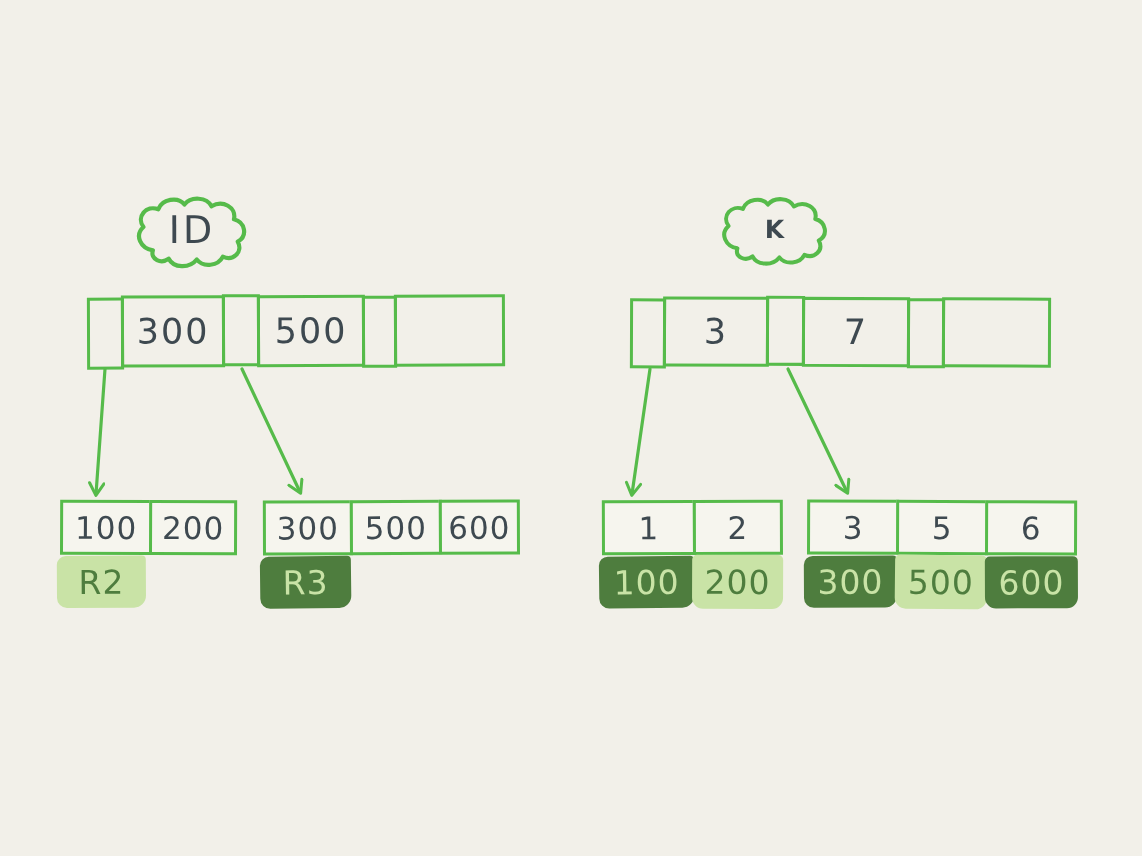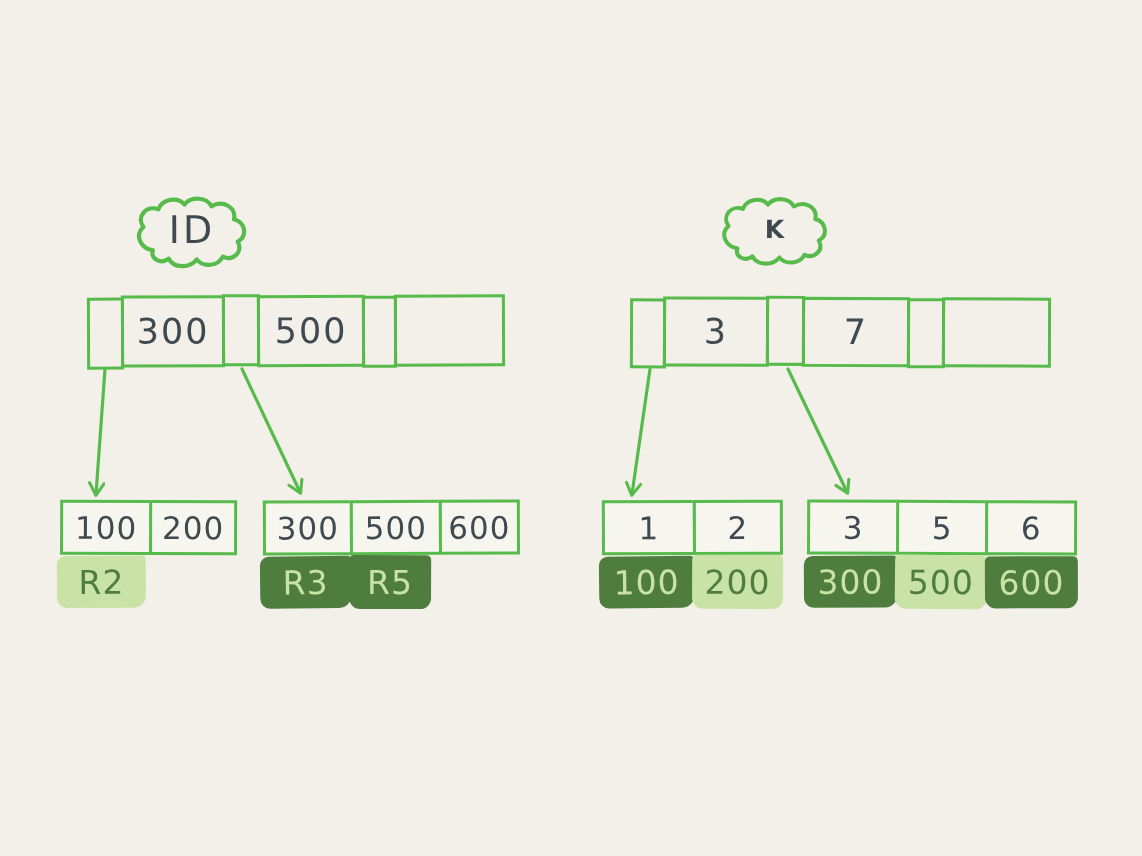--- a/index.html
+++ b/index.html
@@ -138,21 +138,20 @@
     </div>
 
     <div class="leaf tilt-a" style="left:263px;top:500px;">
       <div class="keys">
         <div class="kcell" style="width:90px">300</div>
         <div class="kcell" style="width:92px">500</div>
         <div class="kcell" style="width:81px">600</div>
       </div>
       <div class="vals">
         <div class="vblock dark" style="width:91px">R3</div>
-        <div class="vblock dark" style="width:82px">R5</div>
       </div>
     </div>
 
   </section>
 
   <section>
 
     <div class="cloud tilt-b" style="left:705px;top:193px;width:140px;height:76px;">
       <svg width="140" height="76" viewBox="0 0 150 85">
         <path d="M33,62 C20,60 13,46 23,37 C15,26 26,13 39,18 C43,7 60,4 67,13

